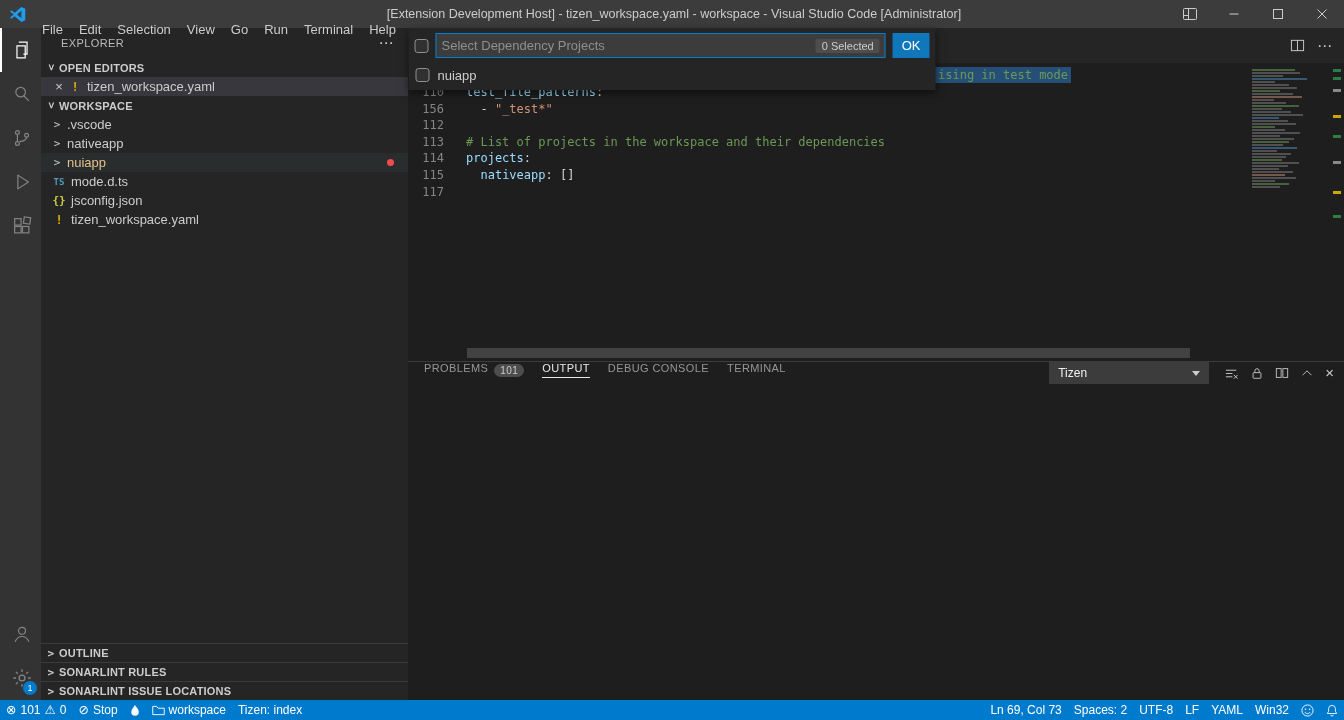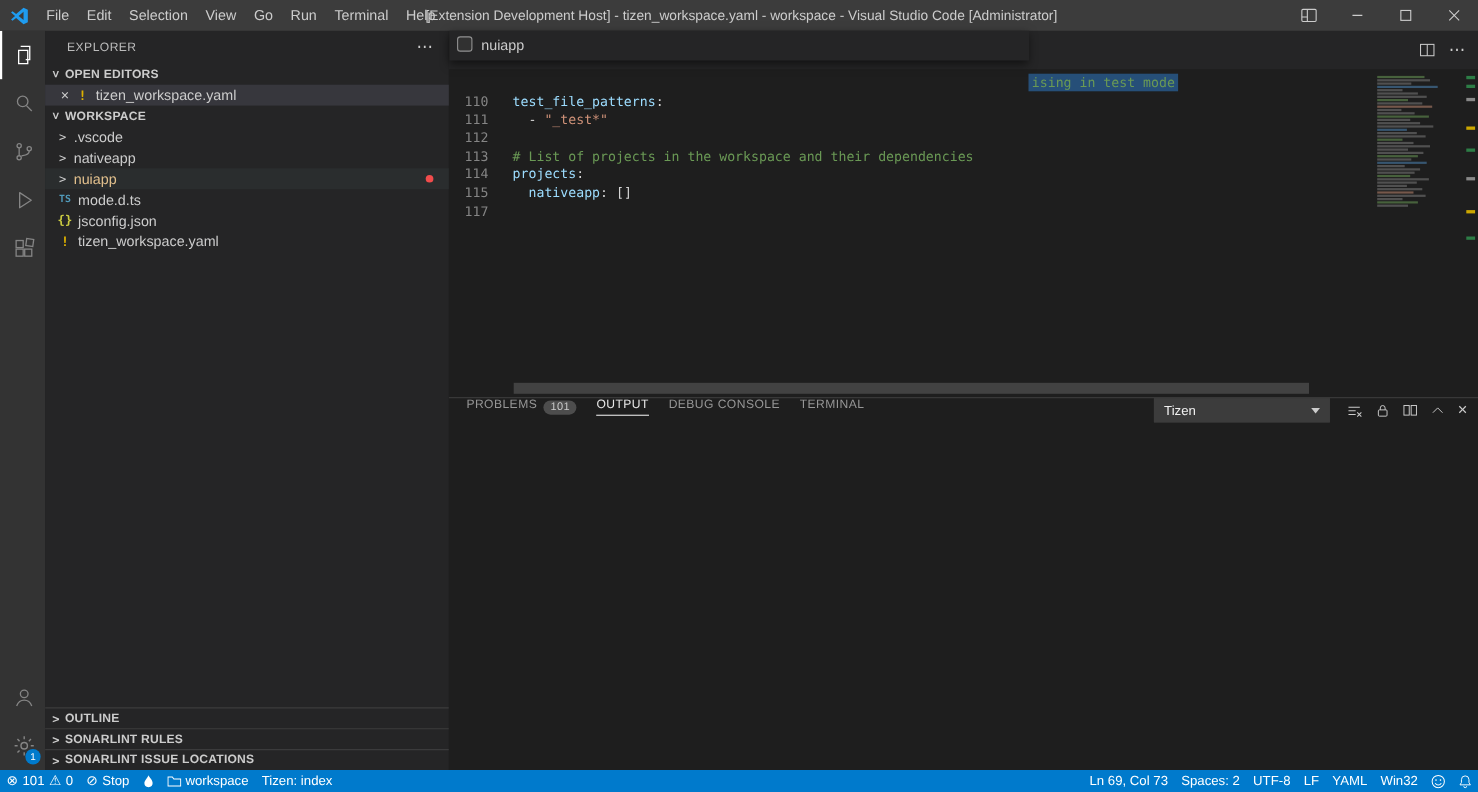--- a/index.html
+++ b/index.html
@@ -5,21 +5,21 @@
   *{box-sizing:border-box;margin:0;padding:0}
   html,body{width:1344px;height:720px;overflow:hidden;background:#1e1e1e;
     font-family:"Liberation Sans","DejaVu Sans",sans-serif;font-size:13px;color:#cccccc}
   svg{display:block}
 
   
   .titlebar{position:absolute;top:0;left:0;width:1344px;height:28px;background:#3c3c3c;
     display:flex;align-items:center;z-index:40}
   .vscode-logo{width:34px;height:28px;display:flex;align-items:center;justify-content:center}
   .menubar{display:flex;height:28px;z-index:2}
-  .menu-item{padding:0 8px;line-height:28px;font-size:13px;color:#cccccc;cursor:default}
+  .menu-item{padding:16px 8px;line-height:28px;font-size:13px;color:#cccccc;cursor:default}
   .window-title{position:absolute;left:324px;right:320px;text-align:center;font-size:12.5px;
     color:#cccccc;white-space:nowrap;overflow:hidden;pointer-events:none}
   .window-controls{margin-left:auto;display:flex;height:28px;z-index:2}
   .wc{width:44px;height:28px;display:flex;align-items:center;justify-content:center;color:#cccccc}
 
   
   .activitybar{position:absolute;left:0;top:28px;width:41px;height:672px;background:#333333;
     display:flex;flex-direction:column;align-items:stretch;z-index:10}
   .ab-item{height:44px;display:flex;align-items:center;justify-content:center;color:#858585;
     position:relative;cursor:pointer;border-left:2px solid transparent}
@@ -284,21 +284,21 @@
     </div>
   </div>
   <div class="code-area">
     <div class="frag">ising in test mode</div>
     <div style="padding-top:21px">
         <div class="cline">
           <span class="ln">110</span>
           <span class="lc"><span class="tk-key">test_file_patterns</span><span class="tk-pun">:</span></span>
         </div>
         <div class="cline">
-          <span class="ln">111</span>
+          <span class="ln">156</span>
           <span class="lc"><span class="tk-pun">  - </span><span class="tk-str">"_test*"</span></span>
         </div>
         <div class="cline">
           <span class="ln">112</span>
           <span class="lc"></span>
         </div>
         <div class="cline">
           <span class="ln">113</span>
           <span class="lc"><span class="tk-com"># List of projects in the workspace and their dependencies</span></span>
         </div>
@@ -416,20 +416,28 @@
             <path d="M3 10.5 8 5.5l5 5"></path>
           </svg>
       </span>
       <span class="pic pic-x">×</span>
     </div>
   </div>
   <div style="height:303px"></div>
 </div>
 
 <div class="quick-input">
+  <div class="qi-row1">
+    <span class="qcheck"></span>
+    <div class="qi-input">
+      <span class="qi-placeholder">Select Dependency Projects</span>
+      <span class="qi-count">0 Selected</span>
+    </div>
+    <div class="qi-ok">OK</div>
+  </div>
   <div>
       <div class="qi-item">
         <span class="qcheck"></span>
         <span>nuiapp</span>
       </div>
     </div>
 </div>
 
 <div class="statusbar">
   <div style="display:flex;height:20px">

